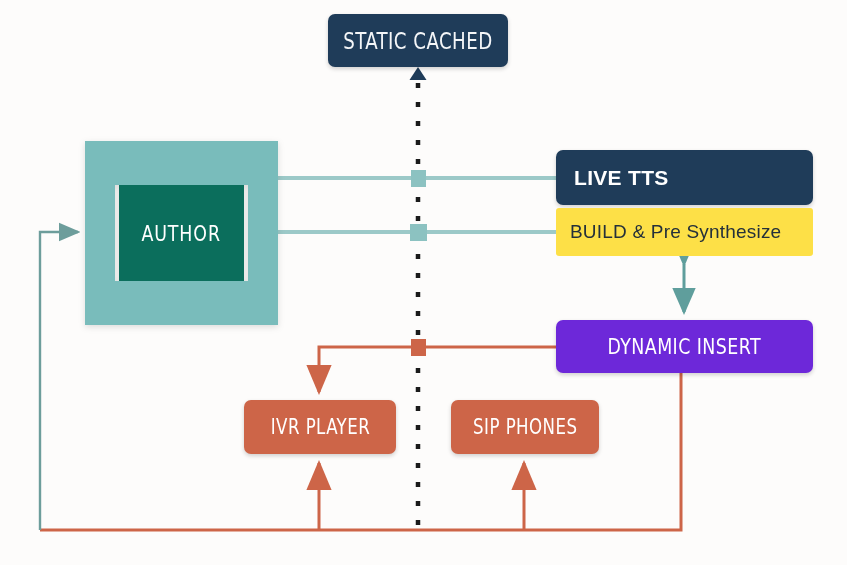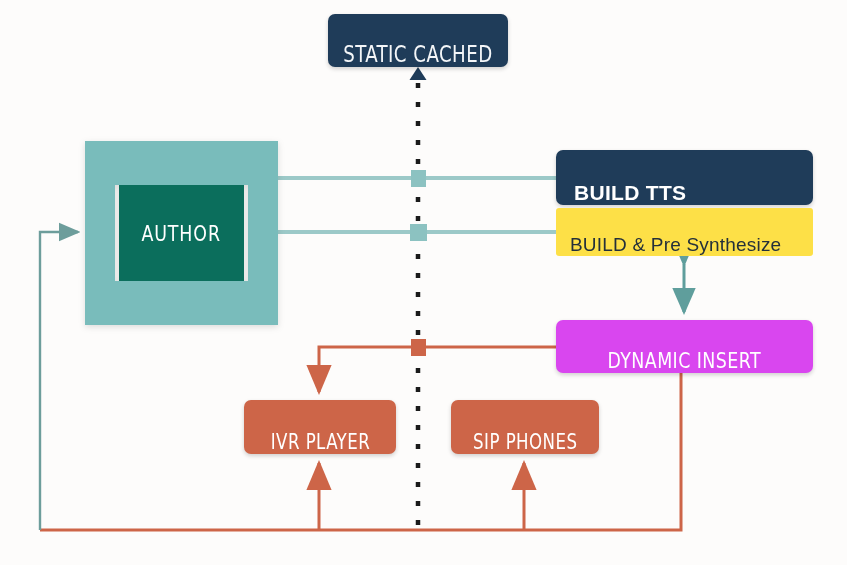--- a/index.html
+++ b/index.html
@@ -25,21 +25,21 @@
     width: 847px;
     height: 565px;
     pointer-events: none;
   }
 
   
   .node {
     position: absolute;
     box-sizing: border-box;
     display: flex;
-    align-items: flex-end;
+    align-items: center;
     justify-content: center;
     border-radius: 7px;
     text-align: center;
     letter-spacing: 0.5px;
     white-space: nowrap;
   }
 
   .cond {
     font-family: "DejaVu Sans Condensed", "Liberation Sans Narrow", "Liberation Sans", sans-serif;
     font-stretch: condensed;
@@ -74,21 +74,21 @@
     font-size: 19px;
     font-weight: normal;
     letter-spacing: 0.2px;
     border-radius: 3px;
     justify-content: flex-start;
     padding-left: 14px;
   }
 
   #dynamic-insert {
     left: 556px; top: 320px; width: 257px; height: 53px;
-    background: #d946ef;
+    background: #6d28d9;
     color: #ffffff;
     font-size: 22px;
     box-shadow: 0 2px 4px rgba(0,0,0,0.18);
   }
 
   #ivr-player {
     left: 244px; top: 400px; width: 152px; height: 54px;
     background: #cd6548;
     color: #ffffff;
     font-size: 21px;
@@ -196,21 +196,21 @@
       <div class="author-side"></div>
       <div class="author-core">
         <span class="cond">AUTHOR</span>
       </div>
       <div class="author-side"></div>
     </div>
     <div class="author-band"></div>
   </div>
 
   <div class="node" id="live-tts">
-    <span>BUILD TTS</span>
+    <span>LIVE TTS</span>
   </div>
 
   <div class="node" id="build-pre-synth">
     <span>BUILD &amp; Pre Synthesize</span>
   </div>
 
   <div class="node" id="dynamic-insert">
     <span class="cond">DYNAMIC INSERT</span>
   </div>
 

